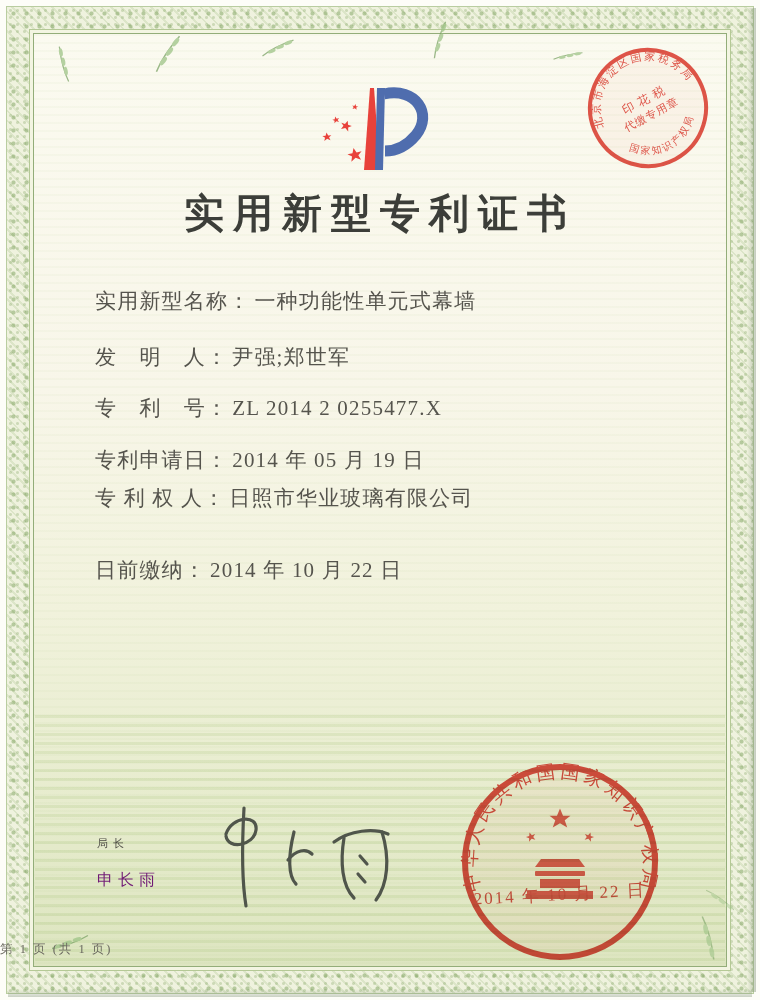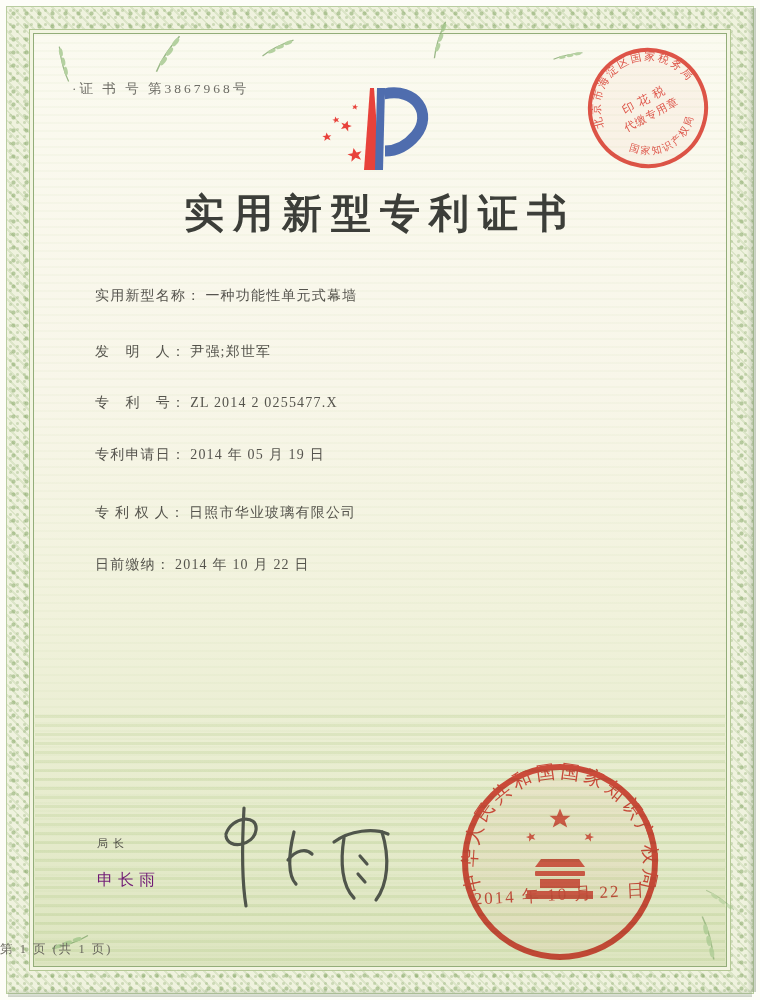--- a/index.html
+++ b/index.html
@@ -57,24 +57,24 @@
     position:absolute;left:72px;top:80px;
     font-size:13.5px;letter-spacing:3px;color:#6d6c65;
   }
   .logo{position:absolute;left:310px;top:80px;}
   .title{
     position:absolute;left:0;top:186px;width:100%;text-align:center;
     font-size:40px;font-weight:bold;letter-spacing:9px;color:#3c3e39;
   }
   .fields{position:absolute;left:95px;top:0;width:560px;}
   .frow{position:absolute;left:0;white-space:nowrap;
-    font-size:14px;color:#55544d;letter-spacing:1.2px;}
+    font-size:21px;color:#55544d;letter-spacing:1.2px;}
   .frow .lab{color:#55544d;}
   .frow .val{margin-left:4px;}
-  .r1{top:287px}.r2{top:343px}.r3{top:394px}.r4{top:446px}.r5{top:504px}.r6{top:556px}
+  .r1{top:287px}.r2{top:343px}.r3{top:394px}.r4{top:446px}.r5{top:484px}.r6{top:556px}
   .paras{
     position:absolute;left:84px;top:590px;width:596px;
     font-size:14.2px;line-height:1.92;color:#57564f;letter-spacing:.4px;
     text-align:justify;
   }
   .paras p{margin:0;text-indent:2em;}
   .sig-title{position:absolute;left:97px;top:836px;font-size:11px;letter-spacing:5px;color:#4c4b44;}
   .sig-name{position:absolute;left:97px;top:870px;font-size:16px;letter-spacing:5px;color:#701a75;}
   .signature{position:absolute;left:192px;top:804px;}
   .footer{
@@ -137,21 +137,20 @@
     <ellipse cx="22" cy="18" rx="5" ry="2.2" fill="#9ec487" transform="rotate(-40 22 18)"></ellipse>
     <ellipse cx="30" cy="10" rx="5" ry="2.2" fill="#9ec487" transform="rotate(-40 30 10)"></ellipse>
   </svg>
   <svg class="sprig s8" width="40" height="40" viewBox="0 0 40 40">
     <path d="M5,35 Q15,20 35,5" stroke="#7ca366" stroke-width="1.5" fill="none"></path>
     <ellipse cx="14" cy="26" rx="5" ry="2.2" fill="#9ec487" transform="rotate(-40 14 26)"></ellipse>
     <ellipse cx="22" cy="18" rx="5" ry="2.2" fill="#9ec487" transform="rotate(-40 22 18)"></ellipse>
     <ellipse cx="30" cy="10" rx="5" ry="2.2" fill="#9ec487" transform="rotate(-40 30 10)"></ellipse>
   </svg>
 
-  <div class="cert-no">·证 书 号 第3867968号</div>
 
   <svg class="logo" width="125" height="95" viewBox="0 0 125 95">
     <defs>
       <path id="star" d="M0,-10 L2.9,-3.1 10,-3.1 4.5,1.2 6.9,8.1 0,4 -6.9,8.1 -4.5,1.2 -10,-3.1 -2.9,-3.1 Z"></path>
     </defs>
     <polygon points="60,8 64,8 70,90 54,90" fill="#e8423b"></polygon>
     <polygon points="67,8 75,8 73,90 65,90" fill="#4f6dae"></polygon>
     <path d="M74,14 C106,7 123,34 106,55 C96,67 84,71 75,71" stroke="#4f6dae" stroke-width="11" fill="none"></path>
     <use href="#star" fill="#e8423b" transform="translate(45,75) scale(0.72) rotate(-12)"></use>
     <use href="#star" fill="#e8423b" transform="translate(36,46) scale(0.55) rotate(18)"></use>

